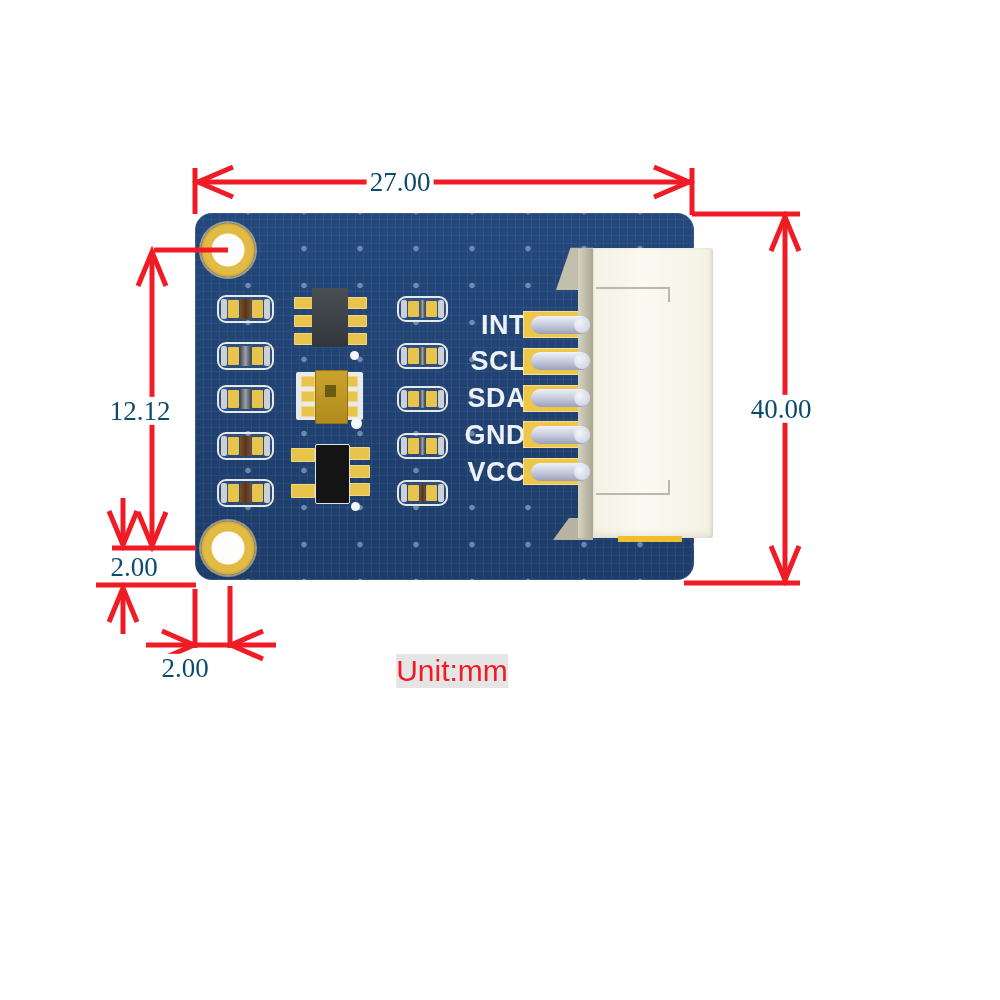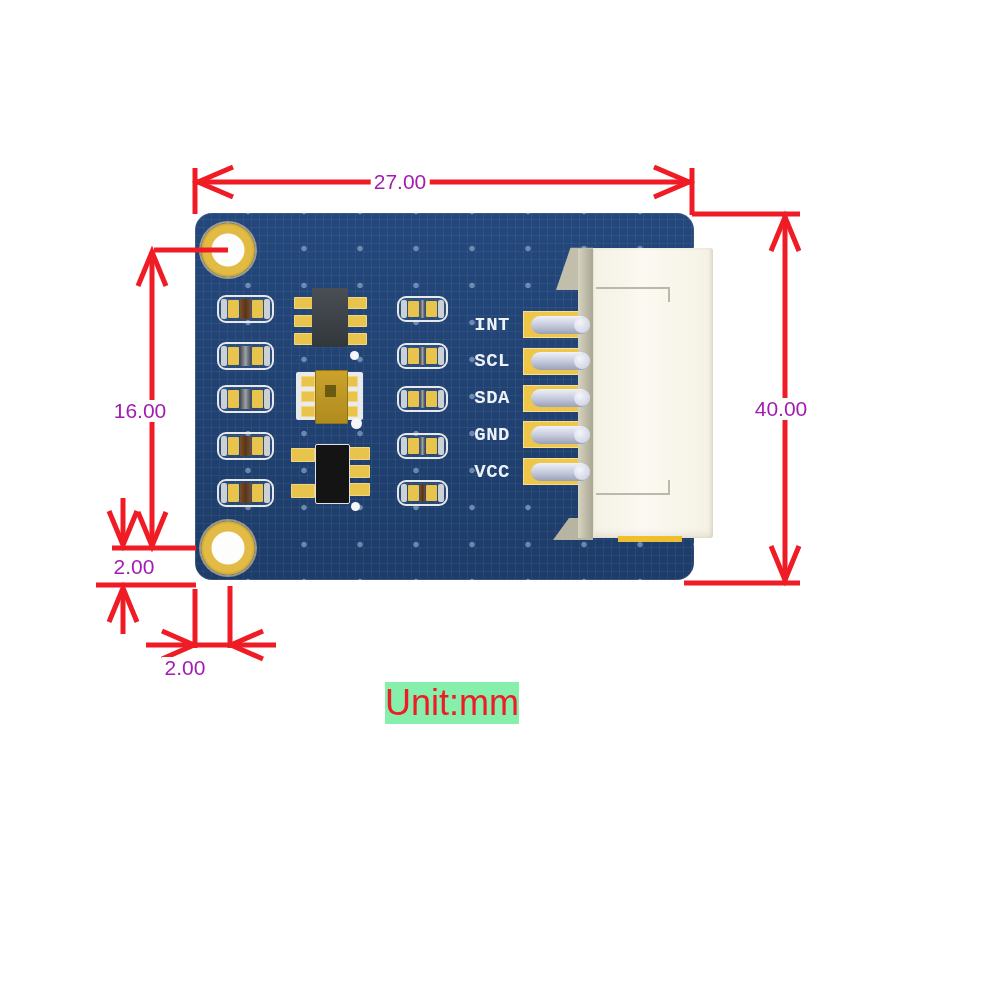--- a/index.html
+++ b/index.html
@@ -31,22 +31,22 @@
   .passive .cap{width:6px;background:#ccd1d5;border-radius:2px;}
   .passive .pp{width:11px;background:#e9c44d;margin:1px 1px;border-radius:1px;}
   .passive .pbody{flex:1;border-radius:1px;margin:0;}
   .pbody.brown{background:linear-gradient(90deg,#7a4e2b,#593619 50%,#7a4e2b);}
   .pbody.dark{background:linear-gradient(90deg,#44494f,#9aa0a8 50%,#44494f);}
 
   .smdpad{position:absolute;background:#e9c44d;border-radius:1px;box-shadow:inset 0 0 0 1px rgba(255,245,200,.4);}
   .fid{position:absolute;border-radius:50%;background:#f4f6f8;}
 
   
-  .pin-label{position:absolute;left:408px;width:102px;text-align:right;color:#edf1f8;
-    font-weight:bold;font-size:19px;line-height:28px;letter-spacing:.5px;font-family:Liberation Mono, monospace;}
+  .pin-label{position:absolute;left:424px;width:102px;text-align:right;color:#edf1f8;
+    font-weight:bold;font-size:27px;line-height:28px;letter-spacing:.5px;}
   .pin-pad{position:absolute;left:523px;width:57px;height:27px;background:#eec74a;
     box-shadow:inset 0 0 0 1px rgba(255,250,220,.5);}
   .pin-bar{position:absolute;left:531px;width:59px;height:18px;border-radius:9px;
     background:linear-gradient(180deg,#eff2f9,#c3c8da 55%,#9aa0b8);}
   .pin-bar::after{content:"";position:absolute;right:0;top:1px;width:16px;height:16px;border-radius:50%;
     background:radial-gradient(circle at 35% 35%,#f4f6fb,#c6cbdd);}
 
   
   .conn-body{position:absolute;left:590px;top:248px;width:123px;height:290px;border-radius:0 3px 3px 0;
     background:linear-gradient(90deg,#f4f1e4,#fbf9f1 45%,#f5f2e4);
@@ -58,24 +58,24 @@
   .conn-foot{position:absolute;left:553px;top:516px;width:40px;height:24px;background:#b7b4a2;
     clip-path:polygon(0% 100%,40% 8%,100% 8%,100% 100%);}
   .conn-mark-top{position:absolute;left:596px;top:287px;width:72px;height:13px;
     border-top:2px solid #bcb9ab;border-right:2px solid #bcb9ab;}
   .conn-mark-bottom{position:absolute;left:596px;top:480px;width:72px;height:13px;
     border-bottom:2px solid #bcb9ab;border-right:2px solid #bcb9ab;}
   .conn-strip{position:absolute;left:618px;top:536px;width:64px;height:6px;background:#edbf2f;}
 
   
   svg.dims{position:absolute;left:0;top:0;}
-  .dim-label{position:absolute;transform:translate(-50%,-50%);font-size:21px;color:#a21caf;
-    background:#ffffff;padding:0 3px;white-space:nowrap;line-height:1.05;}
-  .unit-label{position:absolute;transform:translate(-50%,-50%);font-size:36px;color:#ef1c26;
-    background:#86efac;white-space:nowrap;margin-top:32px;}
+  .dim-label{position:absolute;transform:translate(-50%,-50%);font-size:27px;color:#0c4a6e;
+    background:#ffffff;padding:0 3px;white-space:nowrap;line-height:1.05;font-family:Liberation Serif, serif;}
+  .unit-label{position:absolute;transform:translate(-50%,-50%);font-size:30px;color:#ef1c26;
+    background:#e5e5e5;white-space:nowrap;}
 </style>
 </head>
 <body>
 
 <div class="stage">
 
   <div class="board"></div>
 
   <div class="hole" style="left:201px;top:223px;"></div>
   <div class="hole" style="left:201px;top:521px;"></div>
@@ -241,17 +241,17 @@
 
     <path d="M195 589 V648"></path>
     <path d="M230 586 V648"></path>
     <path d="M146 645 H276"></path>
     <polyline points="162,631 194,645 162,659"></polyline>
     <polyline points="263,631 231,645 263,659"></polyline>
   </svg>
 
   <div class="dim-label" style="left:400px;top:182px;">27.00</div>
   <div class="dim-label" style="left:781px;top:409px;">40.00</div>
-  <div class="dim-label" style="left:140px;top:411px;">16.00</div>
+  <div class="dim-label" style="left:140px;top:411px;">12.12</div>
   <div class="dim-label" style="left:134px;top:567px;">2.00</div>
   <div class="dim-label" style="left:185px;top:668px;">2.00</div>
   <div class="unit-label" style="left:452px;top:671px;">Unit:mm</div>
 </div>
 
 </body></html>

